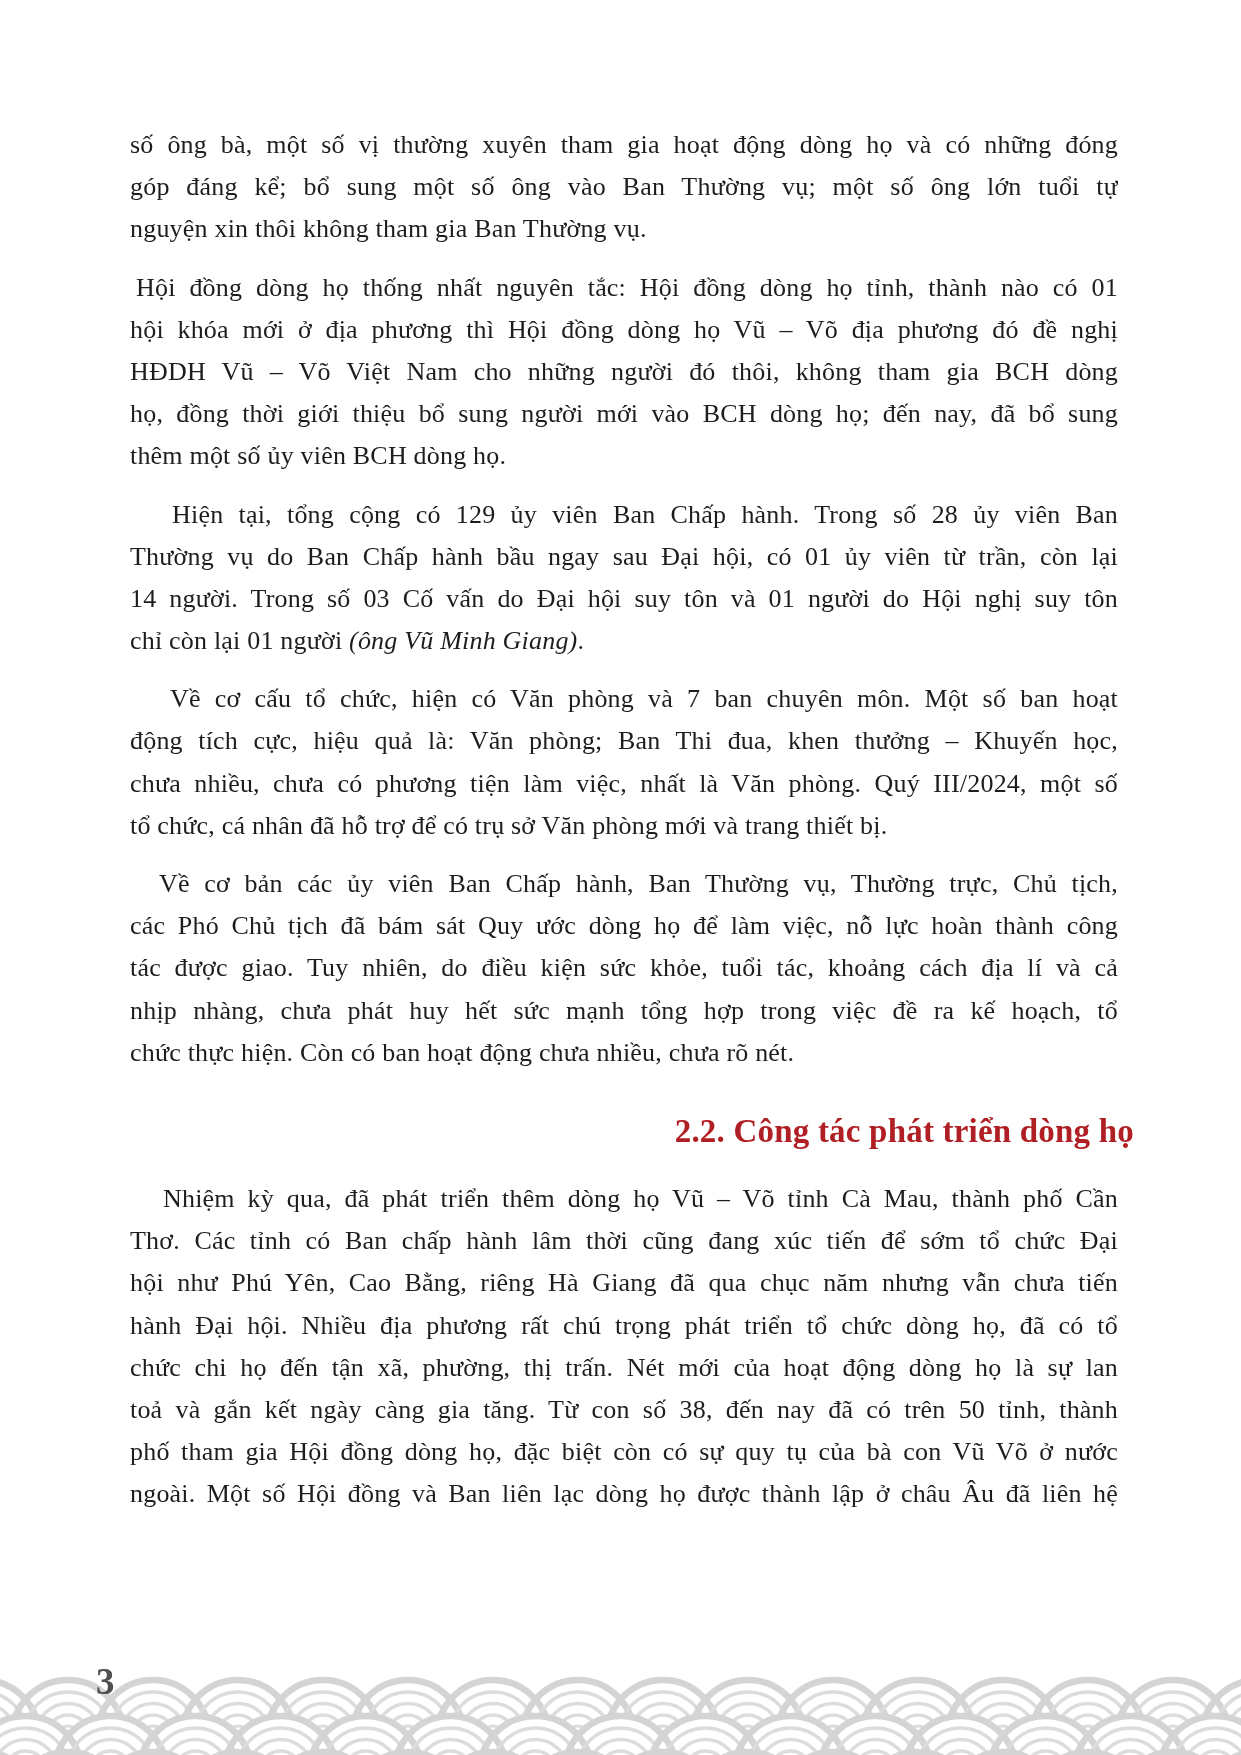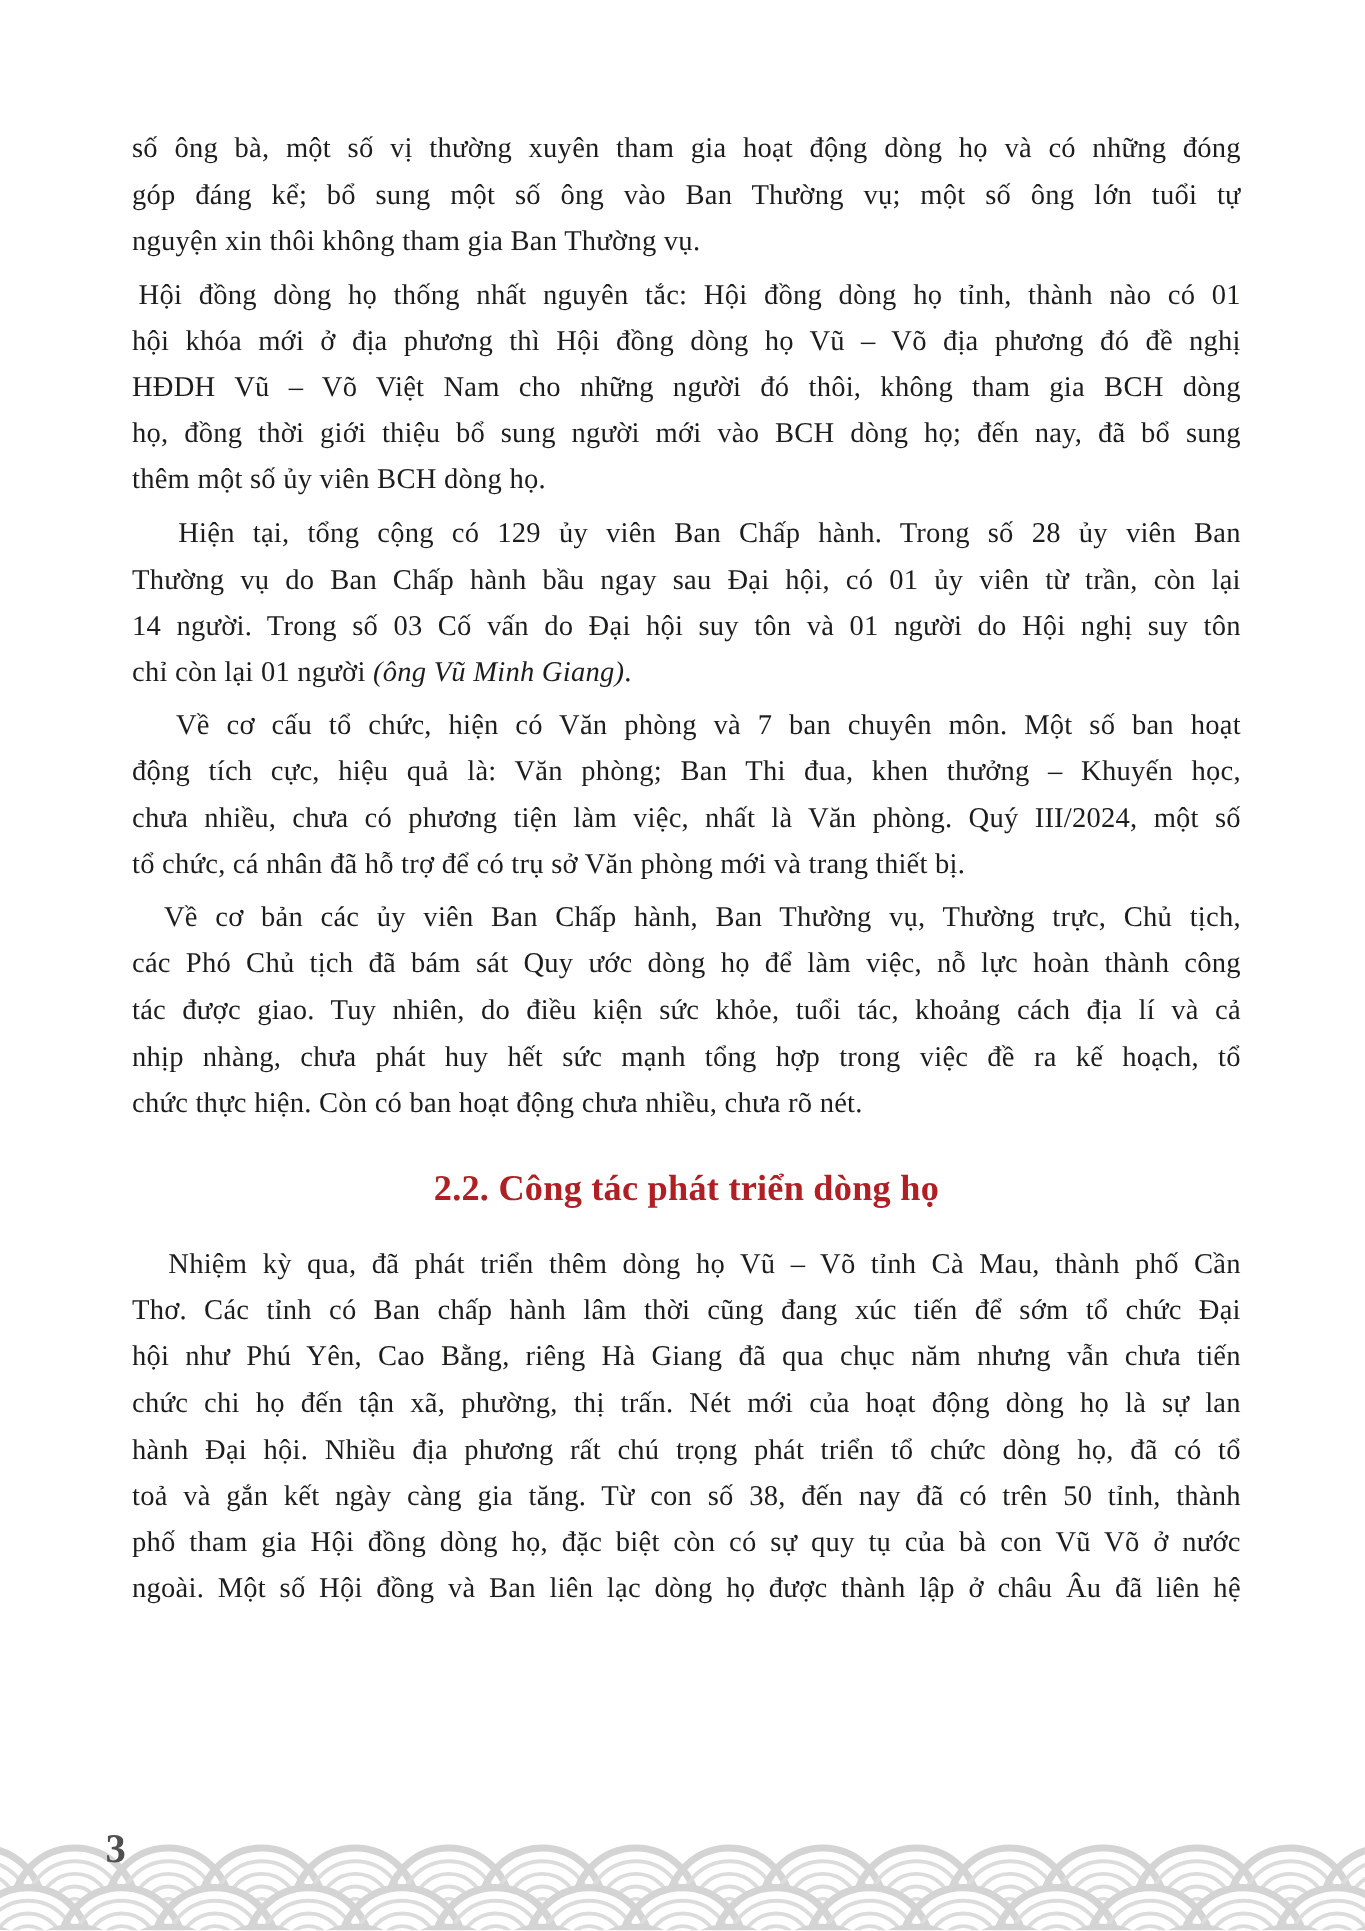--- a/index.html
+++ b/index.html
@@ -12,38 +12,38 @@
     font-family: "Liberation Serif", "DejaVu Serif", serif;
   }
   .body-text {
     position: absolute;
     left: 114px;
     top: 108px;
     width: 1020px;
     font-size: 26px;
     color: #1d1d1b;
   }
-  .para { margin: 6px; padding: 0; }
+  .para { margin: 16px; padding: 0; }
   .line {
     line-height: 42.2px;
     height: 42.2px;
     overflow: hidden;
     text-align: justify;
     text-align-last: justify;
   }
   .line.last {
     text-align-last: left;
   }
   .heading {
     color: #b01f23;
     font-weight: bold;
     font-size: 33px;
     line-height: 50px;
     margin: 32px 0 22px 0;
-    text-align: center;
+    text-align: right;
   }
   .heading, .body-text { letter-spacing: 0.2px; }
   em { font-style: italic; }
   .page-number {
     position: absolute;
     left: 96px;
     top: 1660px;
     font-size: 37px;
     font-weight: bold;
     color: #4f4f4f;
@@ -94,22 +94,22 @@
         <div class="line">các Phó Chủ tịch đã bám sát Quy ước dòng họ để làm việc, nỗ lực hoàn thành công</div>
         <div class="line">tác được giao. Tuy nhiên, do điều kiện sức khỏe, tuổi tác, khoảng cách địa lí và cả</div>
         <div class="line">nhịp nhàng, chưa phát huy hết sức mạnh tổng hợp trong việc đề ra kế hoạch, tổ</div>
         <div class="line last">chức thực hiện. Còn có ban hoạt động chưa nhiều, chưa rõ nét.</div>
       </div>
       <div class="heading">2.2. Công tác phát triển dòng họ</div>
       <div class="para">
         <div class="line" style="text-indent: 33px;">Nhiệm kỳ qua, đã phát triển thêm dòng họ Vũ – Võ tỉnh Cà Mau, thành phố Cần</div>
         <div class="line">Thơ. Các tỉnh có Ban chấp hành lâm thời cũng đang xúc tiến để sớm tổ chức Đại</div>
         <div class="line">hội như Phú Yên, Cao Bằng, riêng Hà Giang đã qua chục năm nhưng vẫn chưa tiến</div>
+        <div class="line">hành Đại hội. Nhiều địa phương rất chú trọng phát triển tổ chức dòng họ, đã có tổ</div>
         <div class="line">chức chi họ đến tận xã, phường, thị trấn. Nét mới của hoạt động dòng họ là sự lan</div>
-        <div class="line">hành Đại hội. Nhiều địa phương rất chú trọng phát triển tổ chức dòng họ, đã có tổ</div>
         <div class="line">toả và gắn kết ngày càng gia tăng. Từ con số 38, đến nay đã có trên 50 tỉnh, thành</div>
         <div class="line">phố tham gia Hội đồng dòng họ, đặc biệt còn có sự quy tụ của bà con Vũ Võ ở nước</div>
         <div class="line">ngoài. Một số Hội đồng và Ban liên lạc dòng họ được thành lập ở châu Âu đã liên hệ</div>
       </div>
     </main>
   <div class="page-number">3</div>
   <svg class="waves" id="wave-pattern" viewBox="0 0 1241 100" preserveAspectRatio="none" xmlns="http://www.w3.org/2000/svg">
       <circle cx="-102" cy="81" r="56" fill="#ffffff" stroke="none"></circle>
       <circle cx="-17" cy="81" r="56" fill="#ffffff" stroke="none"></circle>
       <circle cx="68" cy="81" r="56" fill="#ffffff" stroke="none"></circle>

